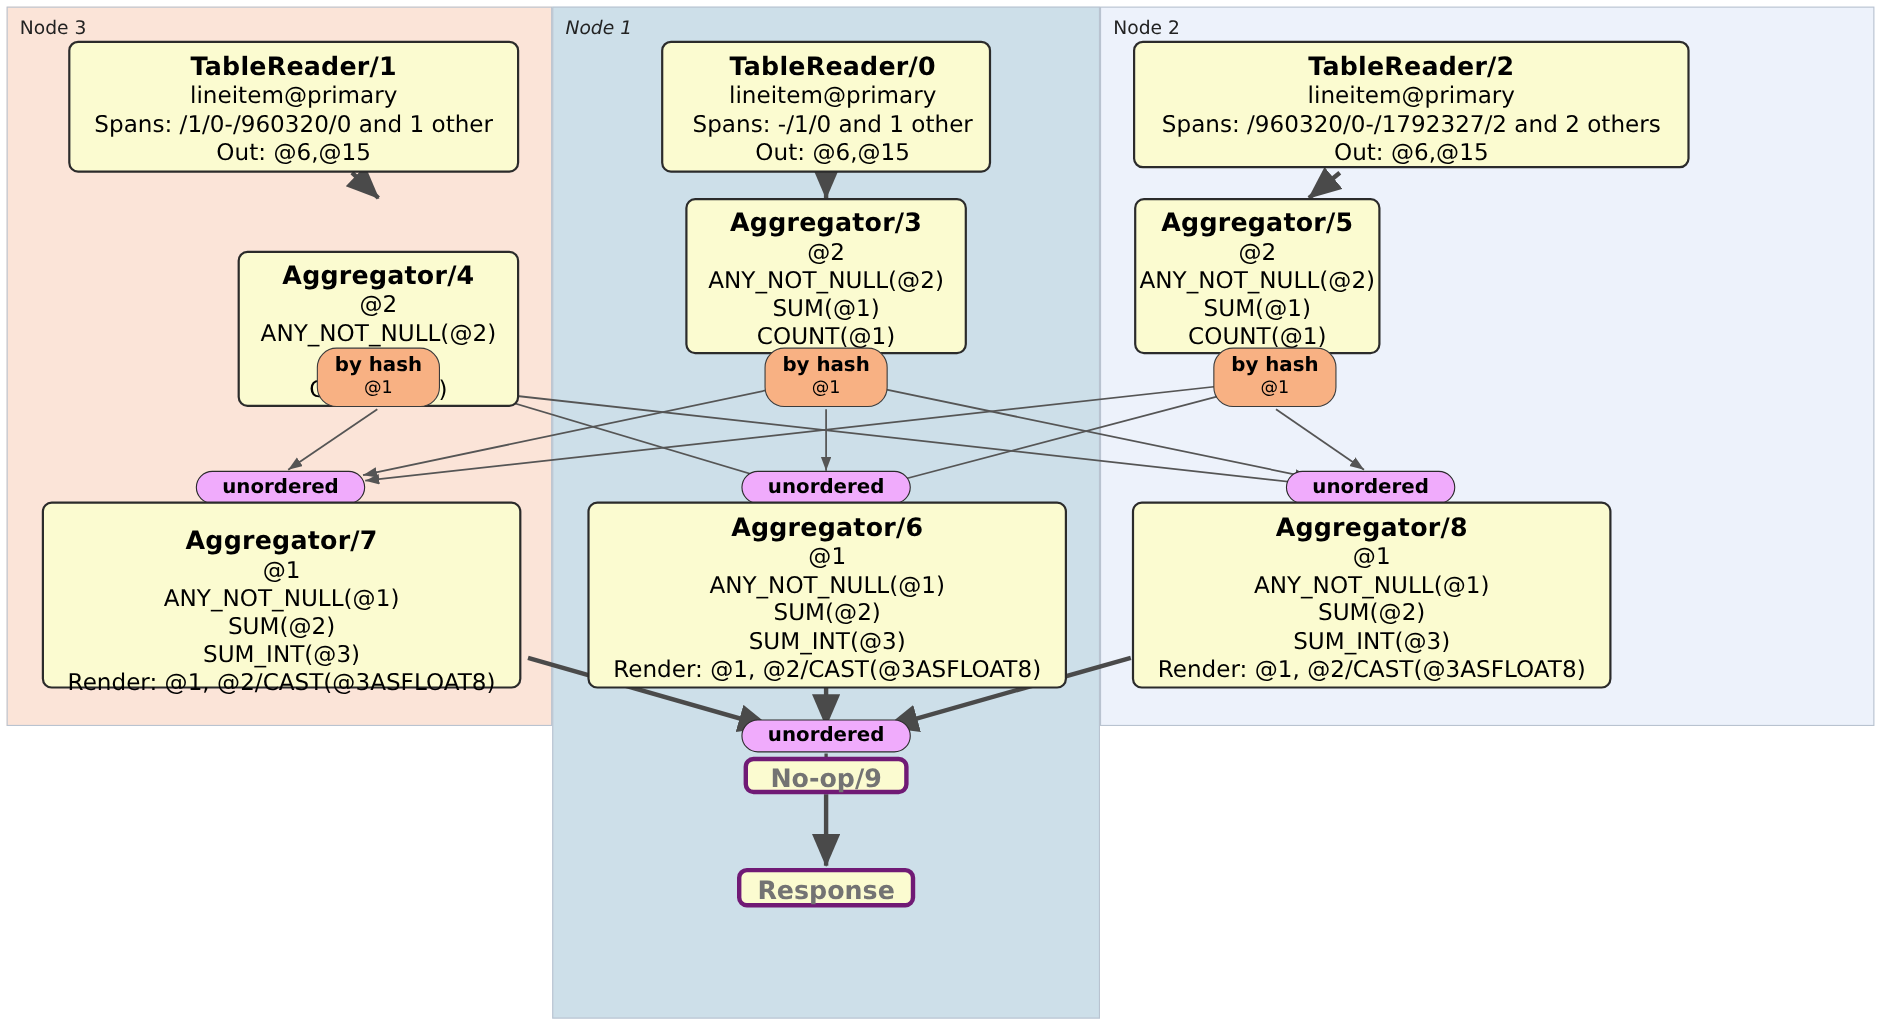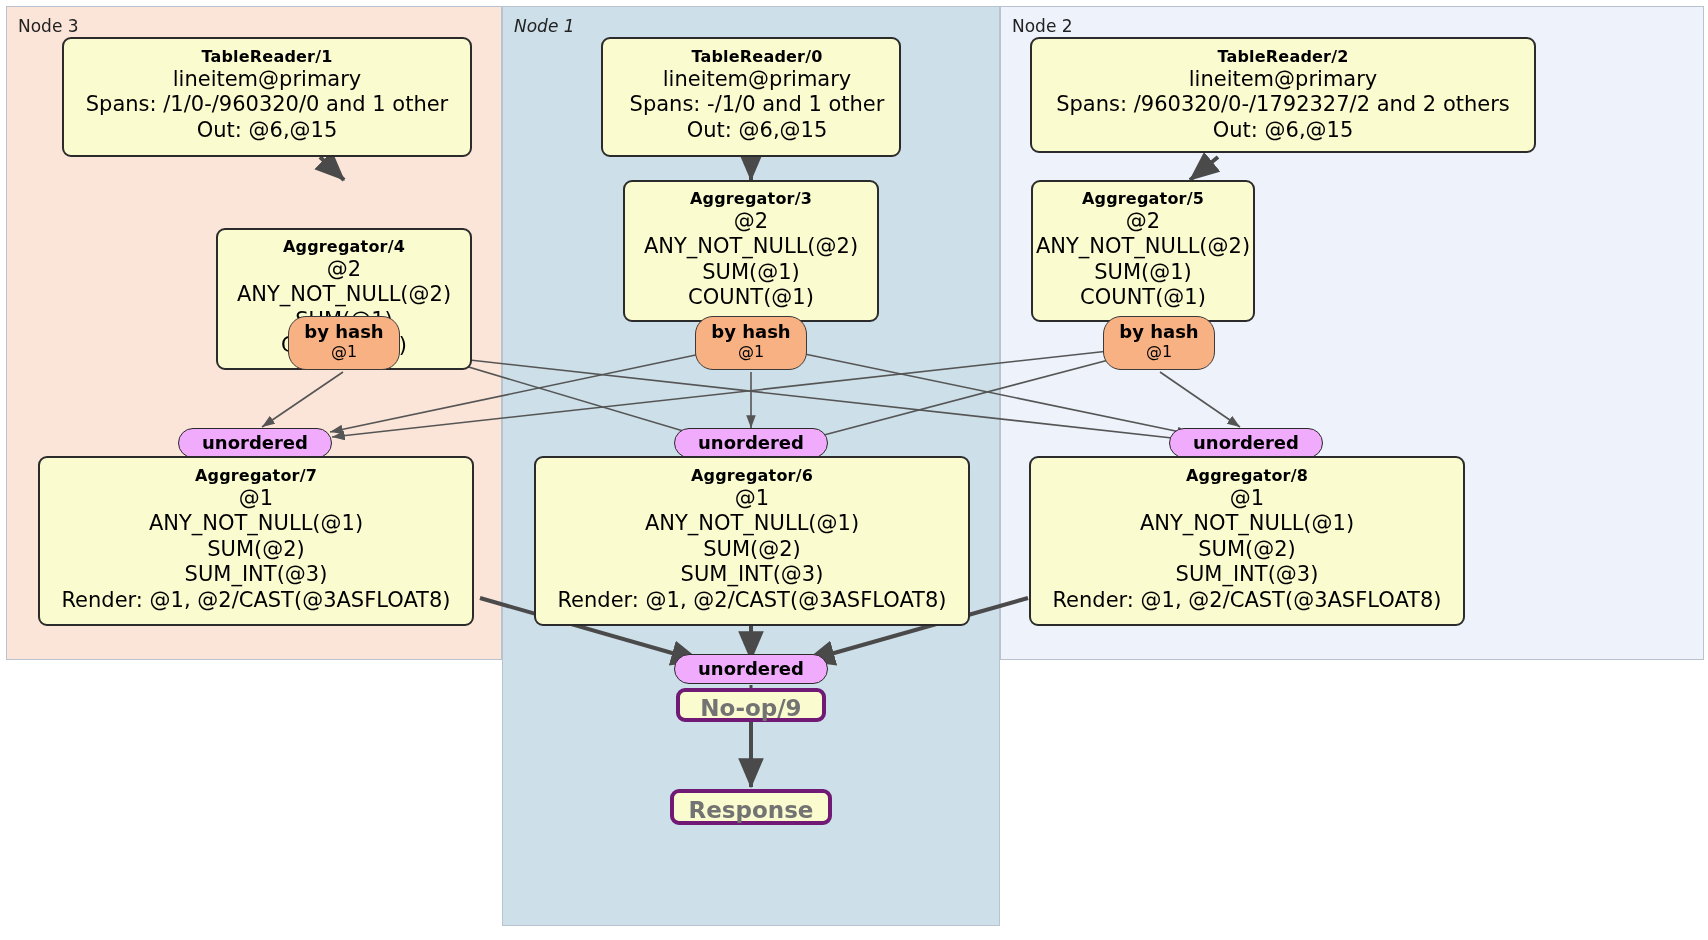--- a/index.html
+++ b/index.html
@@ -12,21 +12,21 @@
   .panel{position:absolute;box-sizing:border-box;border:1px solid #b9c3d0;}
   .panel-label{position:absolute;font-size:17px;color:#222;line-height:1;}
 
   
   #edges{position:absolute;left:0;top:0;width:1708px;height:940px;}
 
   
   .node{position:absolute;box-sizing:border-box;
         background:#fbfbd0;border:2px solid #2b2b2b;border-radius:9px;
         text-align:center;color:#000;}
-  .node .title{font-weight:bold;font-size:16px;line-height:1.22;letter-spacing:.2px;}
+  .node .title{font-weight:bold;font-size:23px;line-height:1.22;letter-spacing:.2px;}
   .node .line{font-size:21px;line-height:1.22;white-space:nowrap;}
 
   .pill{position:absolute;box-sizing:border-box;border:1px solid #3b3b3b;
         border-radius:18px;text-align:center;color:#000;}
   .pill.hash{background:#f8b183;}
   .pill.unord{background:#f0abfc;border-color:#2a2a2a;}
   .pill .ptitle{font-weight:bold;font-size:18px;line-height:1.15;}
   .pill .psub{font-size:16px;line-height:1.15;}
 
   .small-node{position:absolute;box-sizing:border-box;background:#fbfbd0;
@@ -152,21 +152,21 @@
   <div class="pill unord" style="left:178px;top:428px;width:154px;height:30px;padding-top:4px;">
     <div class="ptitle">unordered</div>
   </div>
   <div class="pill unord" style="left:674px;top:428px;width:154px;height:30px;padding-top:4px;">
     <div class="ptitle">unordered</div>
   </div>
   <div class="pill unord" style="left:1169px;top:428px;width:154px;height:30px;padding-top:4px;">
     <div class="ptitle">unordered</div>
   </div>
 
-  <div class="node" style="left:38px;top:456px;width:436px;height:170px;padding-top:8px;">
+  <div class="node" style="left:38px;top:456px;width:436px;height:170px;padding-top:20px;">
     <div class="title">Aggregator/7</div>
     <div class="line">@1</div>
     <div class="line">ANY_NOT_NULL(@1)</div>
     <div class="line">SUM(@2)</div>
     <div class="line">SUM_INT(@3)</div>
     <div class="line">Render: @1, @2/CAST(@3ASFLOAT8)</div>
   </div>
 
   <div class="node" style="left:534px;top:456px;width:436px;height:170px;padding-top:8px;">
     <div class="title">Aggregator/6</div>

